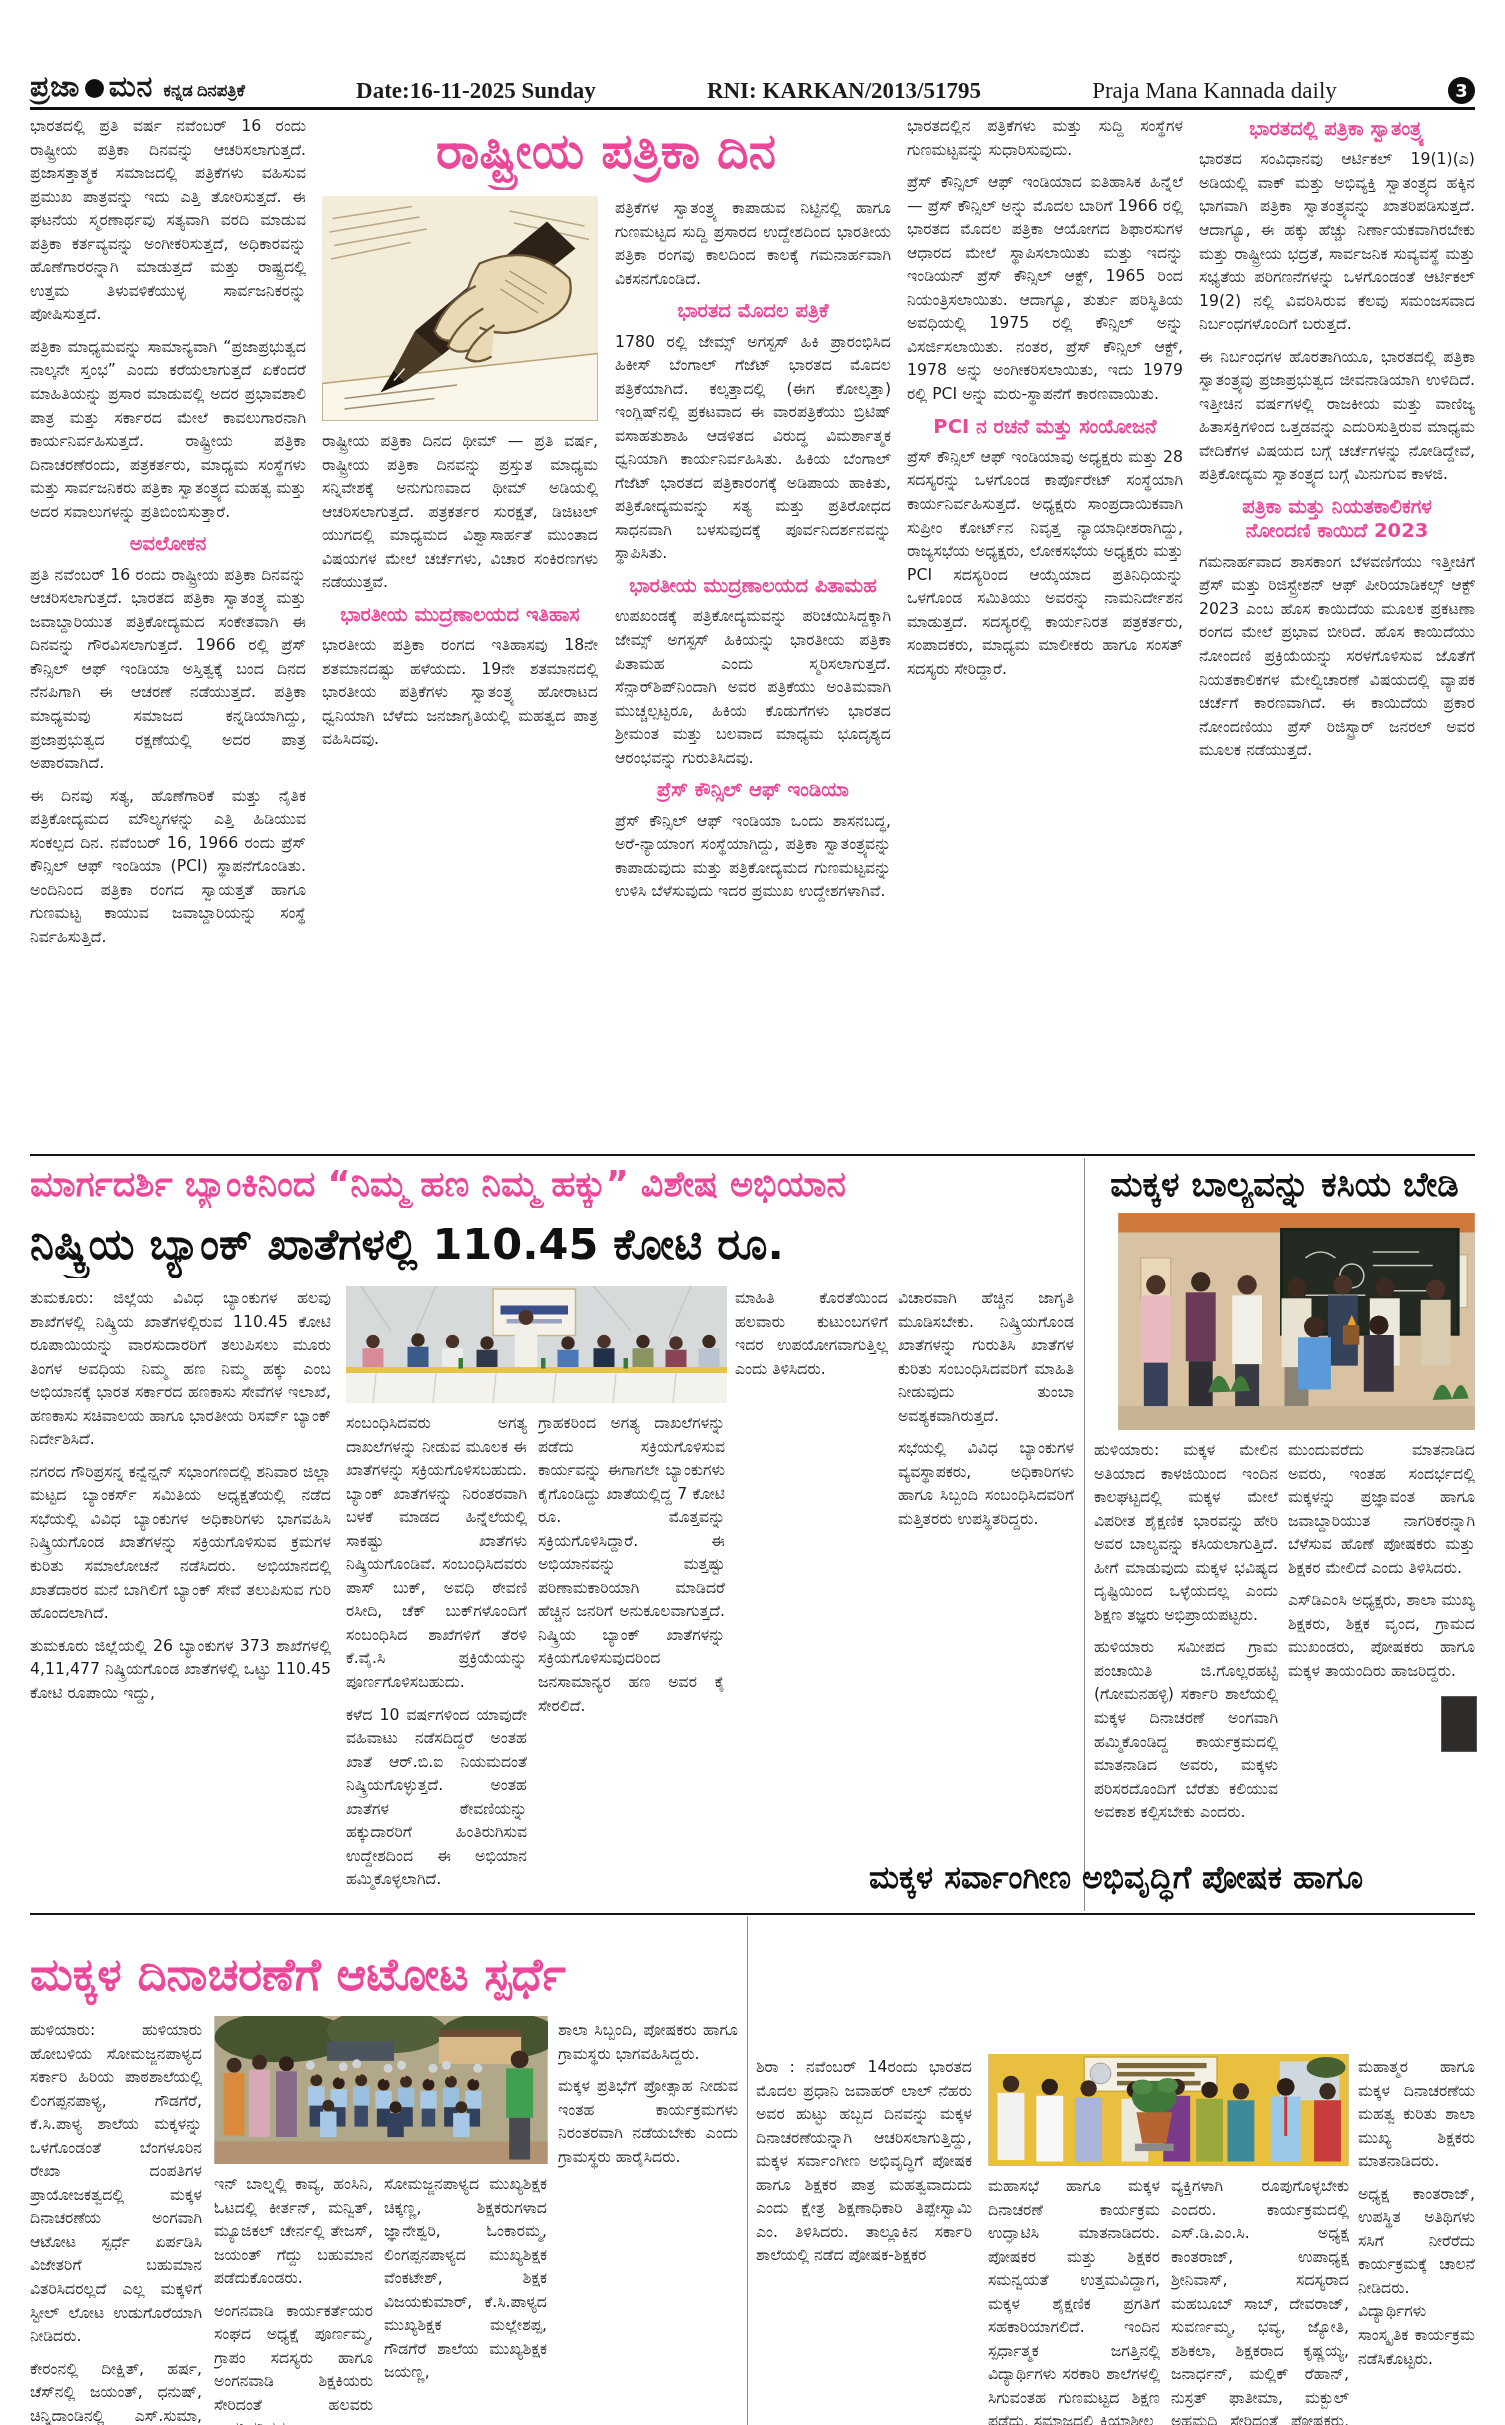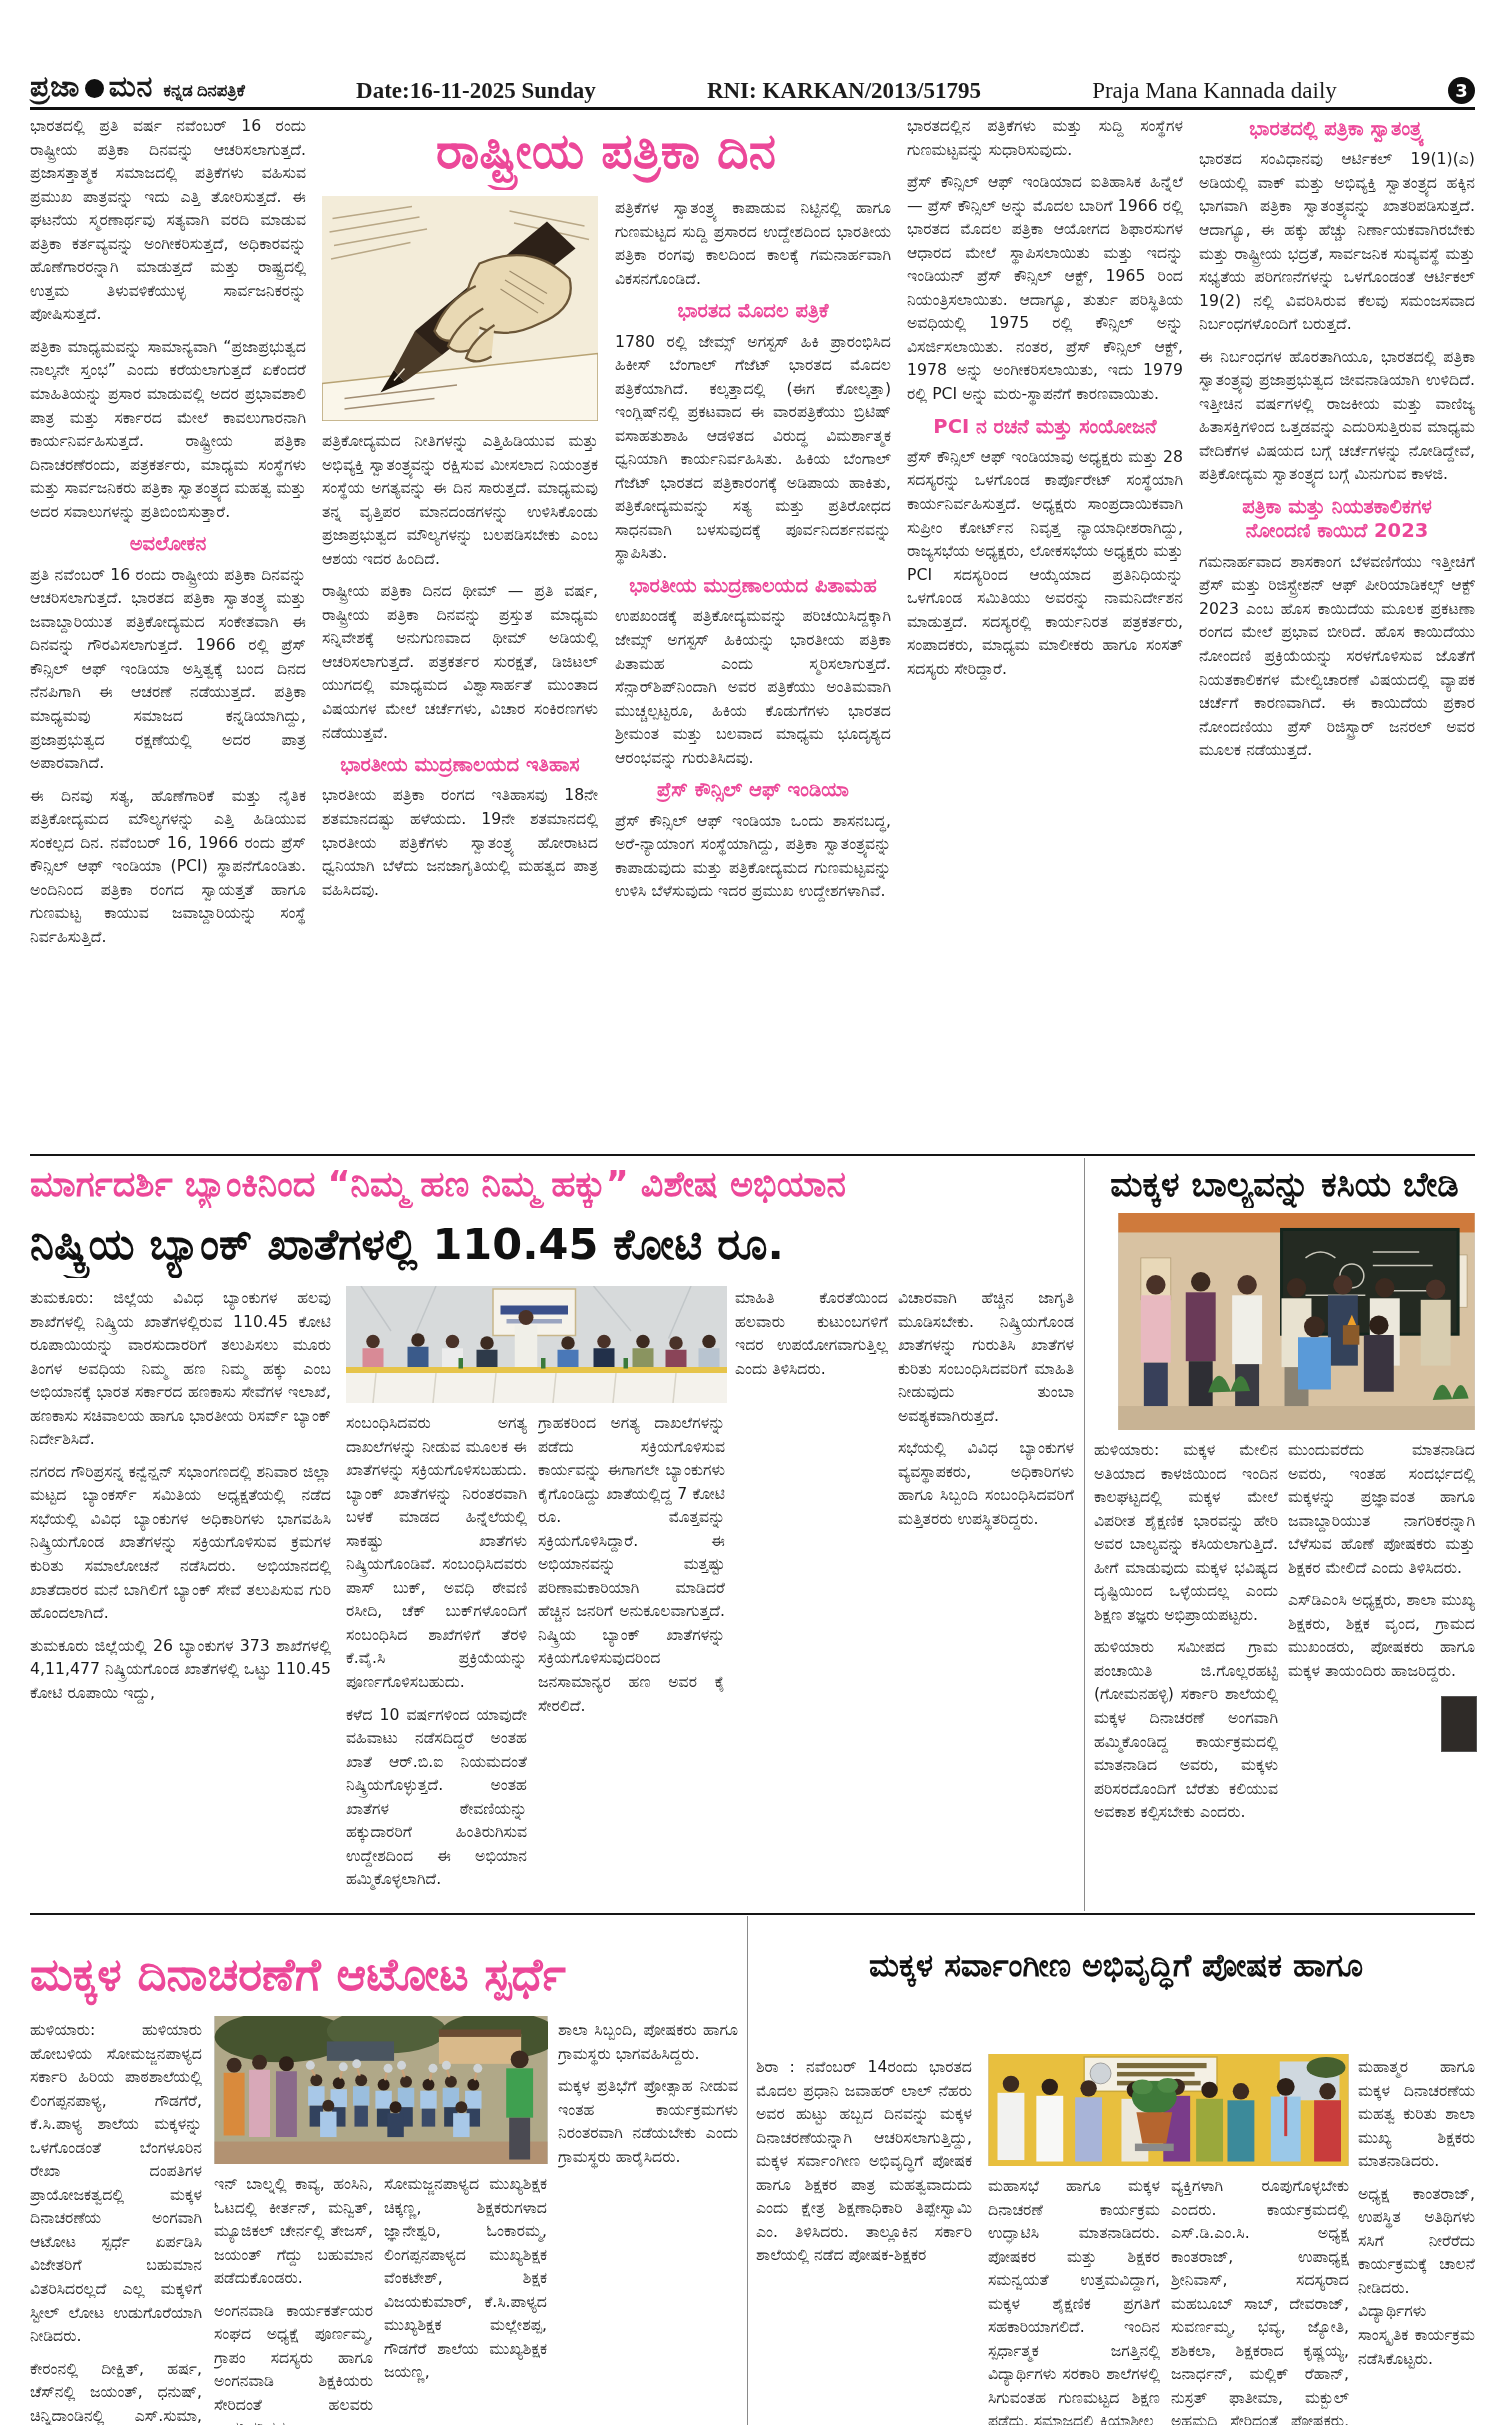--- a/index.html
+++ b/index.html
@@ -101,21 +101,20 @@
 
   <div class="col" style="left:30px; top:114px; width:276px; height:1039px;">
     <p>ಭಾರತದಲ್ಲಿ ಪ್ರತಿ ವರ್ಷ ನವೆಂಬರ್ 16 ರಂದು ರಾಷ್ಟ್ರೀಯ ಪತ್ರಿಕಾ ದಿನವನ್ನು ಆಚರಿಸಲಾಗುತ್ತದೆ. ಪ್ರಜಾಸತ್ತಾತ್ಮಕ ಸಮಾಜದಲ್ಲಿ ಪತ್ರಿಕೆಗಳು ವಹಿಸುವ ಪ್ರಮುಖ ಪಾತ್ರವನ್ನು ಇದು ಎತ್ತಿ ತೋರಿಸುತ್ತದೆ. ಈ ಘಟನೆಯ ಸ್ಮರಣಾರ್ಥವು ಸತ್ಯವಾಗಿ ವರದಿ ಮಾಡುವ ಪತ್ರಿಕಾ ಕರ್ತವ್ಯವನ್ನು ಅಂಗೀಕರಿಸುತ್ತದೆ, ಅಧಿಕಾರವನ್ನು ಹೊಣೆಗಾರರನ್ನಾಗಿ ಮಾಡುತ್ತದೆ ಮತ್ತು ರಾಷ್ಟ್ರದಲ್ಲಿ ಉತ್ತಮ ತಿಳುವಳಿಕೆಯುಳ್ಳ ಸಾರ್ವಜನಿಕರನ್ನು ಪೋಷಿಸುತ್ತದೆ.</p>
     <p>ಪತ್ರಿಕಾ ಮಾಧ್ಯಮವನ್ನು ಸಾಮಾನ್ಯವಾಗಿ “ಪ್ರಜಾಪ್ರಭುತ್ವದ ನಾಲ್ಕನೇ ಸ್ತಂಭ” ಎಂದು ಕರೆಯಲಾಗುತ್ತದೆ ಏಕೆಂದರೆ ಮಾಹಿತಿಯನ್ನು ಪ್ರಸಾರ ಮಾಡುವಲ್ಲಿ ಅದರ ಪ್ರಭಾವಶಾಲಿ ಪಾತ್ರ ಮತ್ತು ಸರ್ಕಾರದ ಮೇಲೆ ಕಾವಲುಗಾರನಾಗಿ ಕಾರ್ಯನಿರ್ವಹಿಸುತ್ತದೆ. ರಾಷ್ಟ್ರೀಯ ಪತ್ರಿಕಾ ದಿನಾಚರಣೆರಂದು, ಪತ್ರಕರ್ತರು, ಮಾಧ್ಯಮ ಸಂಸ್ಥೆಗಳು ಮತ್ತು ಸಾರ್ವಜನಿಕರು ಪತ್ರಿಕಾ ಸ್ವಾತಂತ್ರ್ಯದ ಮಹತ್ವ ಮತ್ತು ಅದರ ಸವಾಲುಗಳನ್ನು ಪ್ರತಿಬಿಂಬಿಸುತ್ತಾರೆ.</p>
     <div class="sub red">ಅವಲೋಕನ</div>
     <p>ಪ್ರತಿ ನವೆಂಬರ್ 16 ರಂದು ರಾಷ್ಟ್ರೀಯ ಪತ್ರಿಕಾ ದಿನವನ್ನು ಆಚರಿಸಲಾಗುತ್ತದೆ. ಭಾರತದ ಪತ್ರಿಕಾ ಸ್ವಾತಂತ್ರ್ಯ ಮತ್ತು ಜವಾಬ್ದಾರಿಯುತ ಪತ್ರಿಕೋದ್ಯಮದ ಸಂಕೇತವಾಗಿ ಈ ದಿನವನ್ನು ಗೌರವಿಸಲಾಗುತ್ತದೆ. 1966 ರಲ್ಲಿ ಪ್ರೆಸ್ ಕೌನ್ಸಿಲ್ ಆಫ್ ಇಂಡಿಯಾ ಅಸ್ತಿತ್ವಕ್ಕೆ ಬಂದ ದಿನದ ನೆನಪಿಗಾಗಿ ಈ ಆಚರಣೆ ನಡೆಯುತ್ತದೆ. ಪತ್ರಿಕಾ ಮಾಧ್ಯಮವು ಸಮಾಜದ ಕನ್ನಡಿಯಾಗಿದ್ದು, ಪ್ರಜಾಪ್ರಭುತ್ವದ ರಕ್ಷಣೆಯಲ್ಲಿ ಅದರ ಪಾತ್ರ ಅಪಾರವಾಗಿದೆ.</p>
     <p>ಈ ದಿನವು ಸತ್ಯ, ಹೊಣೆಗಾರಿಕೆ ಮತ್ತು ನೈತಿಕ ಪತ್ರಿಕೋದ್ಯಮದ ಮೌಲ್ಯಗಳನ್ನು ಎತ್ತಿ ಹಿಡಿಯುವ ಸಂಕಲ್ಪದ ದಿನ. ನವೆಂಬರ್ 16, 1966 ರಂದು ಪ್ರೆಸ್ ಕೌನ್ಸಿಲ್ ಆಫ್ ಇಂಡಿಯಾ (PCI) ಸ್ಥಾಪನೆಗೊಂಡಿತು. ಅಂದಿನಿಂದ ಪತ್ರಿಕಾ ರಂಗದ ಸ್ವಾಯತ್ತತೆ ಹಾಗೂ ಗುಣಮಟ್ಟ ಕಾಯುವ ಜವಾಬ್ದಾರಿಯನ್ನು ಸಂಸ್ಥೆ ನಿರ್ವಹಿಸುತ್ತಿದೆ.</p>
   </div>
 
   <div class="col" style="left:322px; top:429px; width:276px; height:724px;">
-    <p>ಪತ್ರಿಕೋದ್ಯಮದ ನೀತಿಗಳನ್ನು ಎತ್ತಿಹಿಡಿಯುವ ಮತ್ತು ಅಭಿವ್ಯಕ್ತಿ ಸ್ವಾತಂತ್ರ್ಯವನ್ನು ರಕ್ಷಿಸುವ ಮೀಸಲಾದ ನಿಯಂತ್ರಕ ಸಂಸ್ಥೆಯ ಅಗತ್ಯವನ್ನು ಈ ದಿನ ಸಾರುತ್ತದೆ. ಮಾಧ್ಯಮವು ತನ್ನ ವೃತ್ತಿಪರ ಮಾನದಂಡಗಳನ್ನು ಉಳಿಸಿಕೊಂಡು ಪ್ರಜಾಪ್ರಭುತ್ವದ ಮೌಲ್ಯಗಳನ್ನು ಬಲಪಡಿಸಬೇಕು ಎಂಬ ಆಶಯ ಇದರ ಹಿಂದಿದೆ.</p>
     <p>ರಾಷ್ಟ್ರೀಯ ಪತ್ರಿಕಾ ದಿನದ ಥೀಮ್ — ಪ್ರತಿ ವರ್ಷ, ರಾಷ್ಟ್ರೀಯ ಪತ್ರಿಕಾ ದಿನವನ್ನು ಪ್ರಸ್ತುತ ಮಾಧ್ಯಮ ಸನ್ನಿವೇಶಕ್ಕೆ ಅನುಗುಣವಾದ ಥೀಮ್ ಅಡಿಯಲ್ಲಿ ಆಚರಿಸಲಾಗುತ್ತದೆ. ಪತ್ರಕರ್ತರ ಸುರಕ್ಷತೆ, ಡಿಜಿಟಲ್ ಯುಗದಲ್ಲಿ ಮಾಧ್ಯಮದ ವಿಶ್ವಾಸಾರ್ಹತೆ ಮುಂತಾದ ವಿಷಯಗಳ ಮೇಲೆ ಚರ್ಚೆಗಳು, ವಿಚಾರ ಸಂಕಿರಣಗಳು ನಡೆಯುತ್ತವೆ.</p>
     <div class="sub red">ಭಾರತೀಯ ಮುದ್ರಣಾಲಯದ ಇತಿಹಾಸ</div>
     <p>ಭಾರತೀಯ ಪತ್ರಿಕಾ ರಂಗದ ಇತಿಹಾಸವು 18ನೇ ಶತಮಾನದಷ್ಟು ಹಳೆಯದು. 19ನೇ ಶತಮಾನದಲ್ಲಿ ಭಾರತೀಯ ಪತ್ರಿಕೆಗಳು ಸ್ವಾತಂತ್ರ್ಯ ಹೋರಾಟದ ಧ್ವನಿಯಾಗಿ ಬೆಳೆದು ಜನಜಾಗೃತಿಯಲ್ಲಿ ಮಹತ್ವದ ಪಾತ್ರ ವಹಿಸಿದವು.</p>
   </div>
 
   <div class="col" style="left:615px; top:196px; width:276px; height:956px;">
     <p>ಪತ್ರಿಕೆಗಳ ಸ್ವಾತಂತ್ರ್ಯ ಕಾಪಾಡುವ ನಿಟ್ಟಿನಲ್ಲಿ ಹಾಗೂ ಗುಣಮಟ್ಟದ ಸುದ್ದಿ ಪ್ರಸಾರದ ಉದ್ದೇಶದಿಂದ ಭಾರತೀಯ ಪತ್ರಿಕಾ ರಂಗವು ಕಾಲದಿಂದ ಕಾಲಕ್ಕೆ ಗಮನಾರ್ಹವಾಗಿ ವಿಕಸನಗೊಂಡಿದೆ.</p>
     <div class="sub red">ಭಾರತದ ಮೊದಲ ಪತ್ರಿಕೆ</div>
     <p>1780 ರಲ್ಲಿ ಜೇಮ್ಸ್ ಅಗಸ್ಟಸ್ ಹಿಕಿ ಪ್ರಾರಂಭಿಸಿದ ಹಿಕೀಸ್ ಬೆಂಗಾಲ್ ಗೆಜೆಟ್ ಭಾರತದ ಮೊದಲ ಪತ್ರಿಕೆಯಾಗಿದೆ. ಕಲ್ಕತ್ತಾದಲ್ಲಿ (ಈಗ ಕೋಲ್ಕತ್ತಾ) ಇಂಗ್ಲಿಷ್‌ನಲ್ಲಿ ಪ್ರಕಟವಾದ ಈ ವಾರಪತ್ರಿಕೆಯು ಬ್ರಿಟಿಷ್ ವಸಾಹತುಶಾಹಿ ಆಡಳಿತದ ವಿರುದ್ಧ ವಿಮರ್ಶಾತ್ಮಕ ಧ್ವನಿಯಾಗಿ ಕಾರ್ಯನಿರ್ವಹಿಸಿತು. ಹಿಕಿಯ ಬೆಂಗಾಲ್ ಗೆಜೆಟ್ ಭಾರತದ ಪತ್ರಿಕಾರಂಗಕ್ಕೆ ಅಡಿಪಾಯ ಹಾಕಿತು, ಪತ್ರಿಕೋದ್ಯಮವನ್ನು ಸತ್ಯ ಮತ್ತು ಪ್ರತಿರೋಧದ ಸಾಧನವಾಗಿ ಬಳಸುವುದಕ್ಕೆ ಪೂರ್ವನಿದರ್ಶನವನ್ನು ಸ್ಥಾಪಿಸಿತು.</p>
     <div class="sub red">ಭಾರತೀಯ ಮುದ್ರಣಾಲಯದ ಪಿತಾಮಹ</div>
@@ -457,21 +456,21 @@
     <p>ಸೋಮಜ್ಜನಪಾಳ್ಯದ ಮುಖ್ಯಶಿಕ್ಷಕ ಚಿಕ್ಕಣ್ಣ, ಶಿಕ್ಷಕರುಗಳಾದ ಜ್ಞಾನೇಶ್ವರಿ, ಓಂಕಾರಮ್ಮ, ಲಿಂಗಪ್ಪನಪಾಳ್ಯದ ಮುಖ್ಯಶಿಕ್ಷಕ ವೆಂಕಟೇಶ್, ಶಿಕ್ಷಕ ವಿಜಯಕುಮಾರ್, ಕೆ.ಸಿ.ಪಾಳ್ಯದ ಮುಖ್ಯಶಿಕ್ಷಕ ಮಲ್ಲೇಶಪ್ಪ, ಗೌಡಗೆರೆ ಶಾಲೆಯ ಮುಖ್ಯಶಿಕ್ಷಕ ಜಯಣ್ಣ,</p>
   </div>
 
   <div class="col" style="left:558px; top:2018px; width:180px; height:408px;">
     <p>ಶಾಲಾ ಸಿಬ್ಬಂದಿ, ಪೋಷಕರು ಹಾಗೂ ಗ್ರಾಮಸ್ಥರು ಭಾಗವಹಿಸಿದ್ದರು.</p>
     <p>ಮಕ್ಕಳ ಪ್ರತಿಭೆಗೆ ಪ್ರೋತ್ಸಾಹ ನೀಡುವ ಇಂತಹ ಕಾರ್ಯಕ್ರಮಗಳು ನಿರಂತರವಾಗಿ ನಡೆಯಬೇಕು ಎಂದು ಗ್ರಾಮಸ್ಥರು ಹಾರೈಸಿದರು.</p>
   </div>
 
   <div class="vrule" style="left:747px; top:1916px; width:0.7px; height:510px;"></div>
 
-  <div class="headline" style="left:756px; top:1941px; width:720px; height:49px; font-size:31.5px; line-height:48px; text-align:center; color:#111;">ಮಕ್ಕಳ ಸರ್ವಾಂಗೀಣ ಅಭಿವೃದ್ಧಿಗೆ ಪೋಷಕ ಹಾಗೂ</div>
+  <div class="headline" style="left:756px; top:1853px; width:720px; height:49px; font-size:31.5px; line-height:48px; text-align:center; color:#111;">ಮಕ್ಕಳ ಸರ್ವಾಂಗೀಣ ಅಭಿವೃದ್ಧಿಗೆ ಪೋಷಕ ಹಾಗೂ</div>
 
   <div class="col" style="left:756px; top:2055px; width:216px; height:370px;">
     <p>ಶಿರಾ : ನವೆಂಬರ್ 14ರಂದು ಭಾರತದ ಮೊದಲ ಪ್ರಧಾನಿ ಜವಾಹರ್ ಲಾಲ್ ನೆಹರು ಅವರ ಹುಟ್ಟು ಹಬ್ಬದ ದಿನವನ್ನು ಮಕ್ಕಳ ದಿನಾಚರಣೆಯನ್ನಾಗಿ ಆಚರಿಸಲಾಗುತ್ತಿದ್ದು, ಮಕ್ಕಳ ಸರ್ವಾಂಗೀಣ ಅಭಿವೃದ್ಧಿಗೆ ಪೋಷಕ ಹಾಗೂ ಶಿಕ್ಷಕರ ಪಾತ್ರ ಮಹತ್ವವಾದುದು ಎಂದು ಕ್ಷೇತ್ರ ಶಿಕ್ಷಣಾಧಿಕಾರಿ ತಿಪ್ಪೇಸ್ವಾಮಿ ಎಂ. ತಿಳಿಸಿದರು. ತಾಲ್ಲೂಕಿನ ಸರ್ಕಾರಿ ಶಾಲೆಯಲ್ಲಿ ನಡೆದ ಪೋಷಕ-ಶಿಕ್ಷಕರ</p>
   </div>
 
   <div class="photo" style="left:988px; top:2054px; width:361px; height:112px;">
     <svg width="361" height="112" viewBox="0 0 482 150">
       <g>
         <rect x="0" y="0" width="482" height="150" fill="#e8bf3e"></rect>
         <rect x="128" y="4" width="178" height="46" fill="#f4f0e4" stroke="#caa83c" stroke-width="2"></rect>

